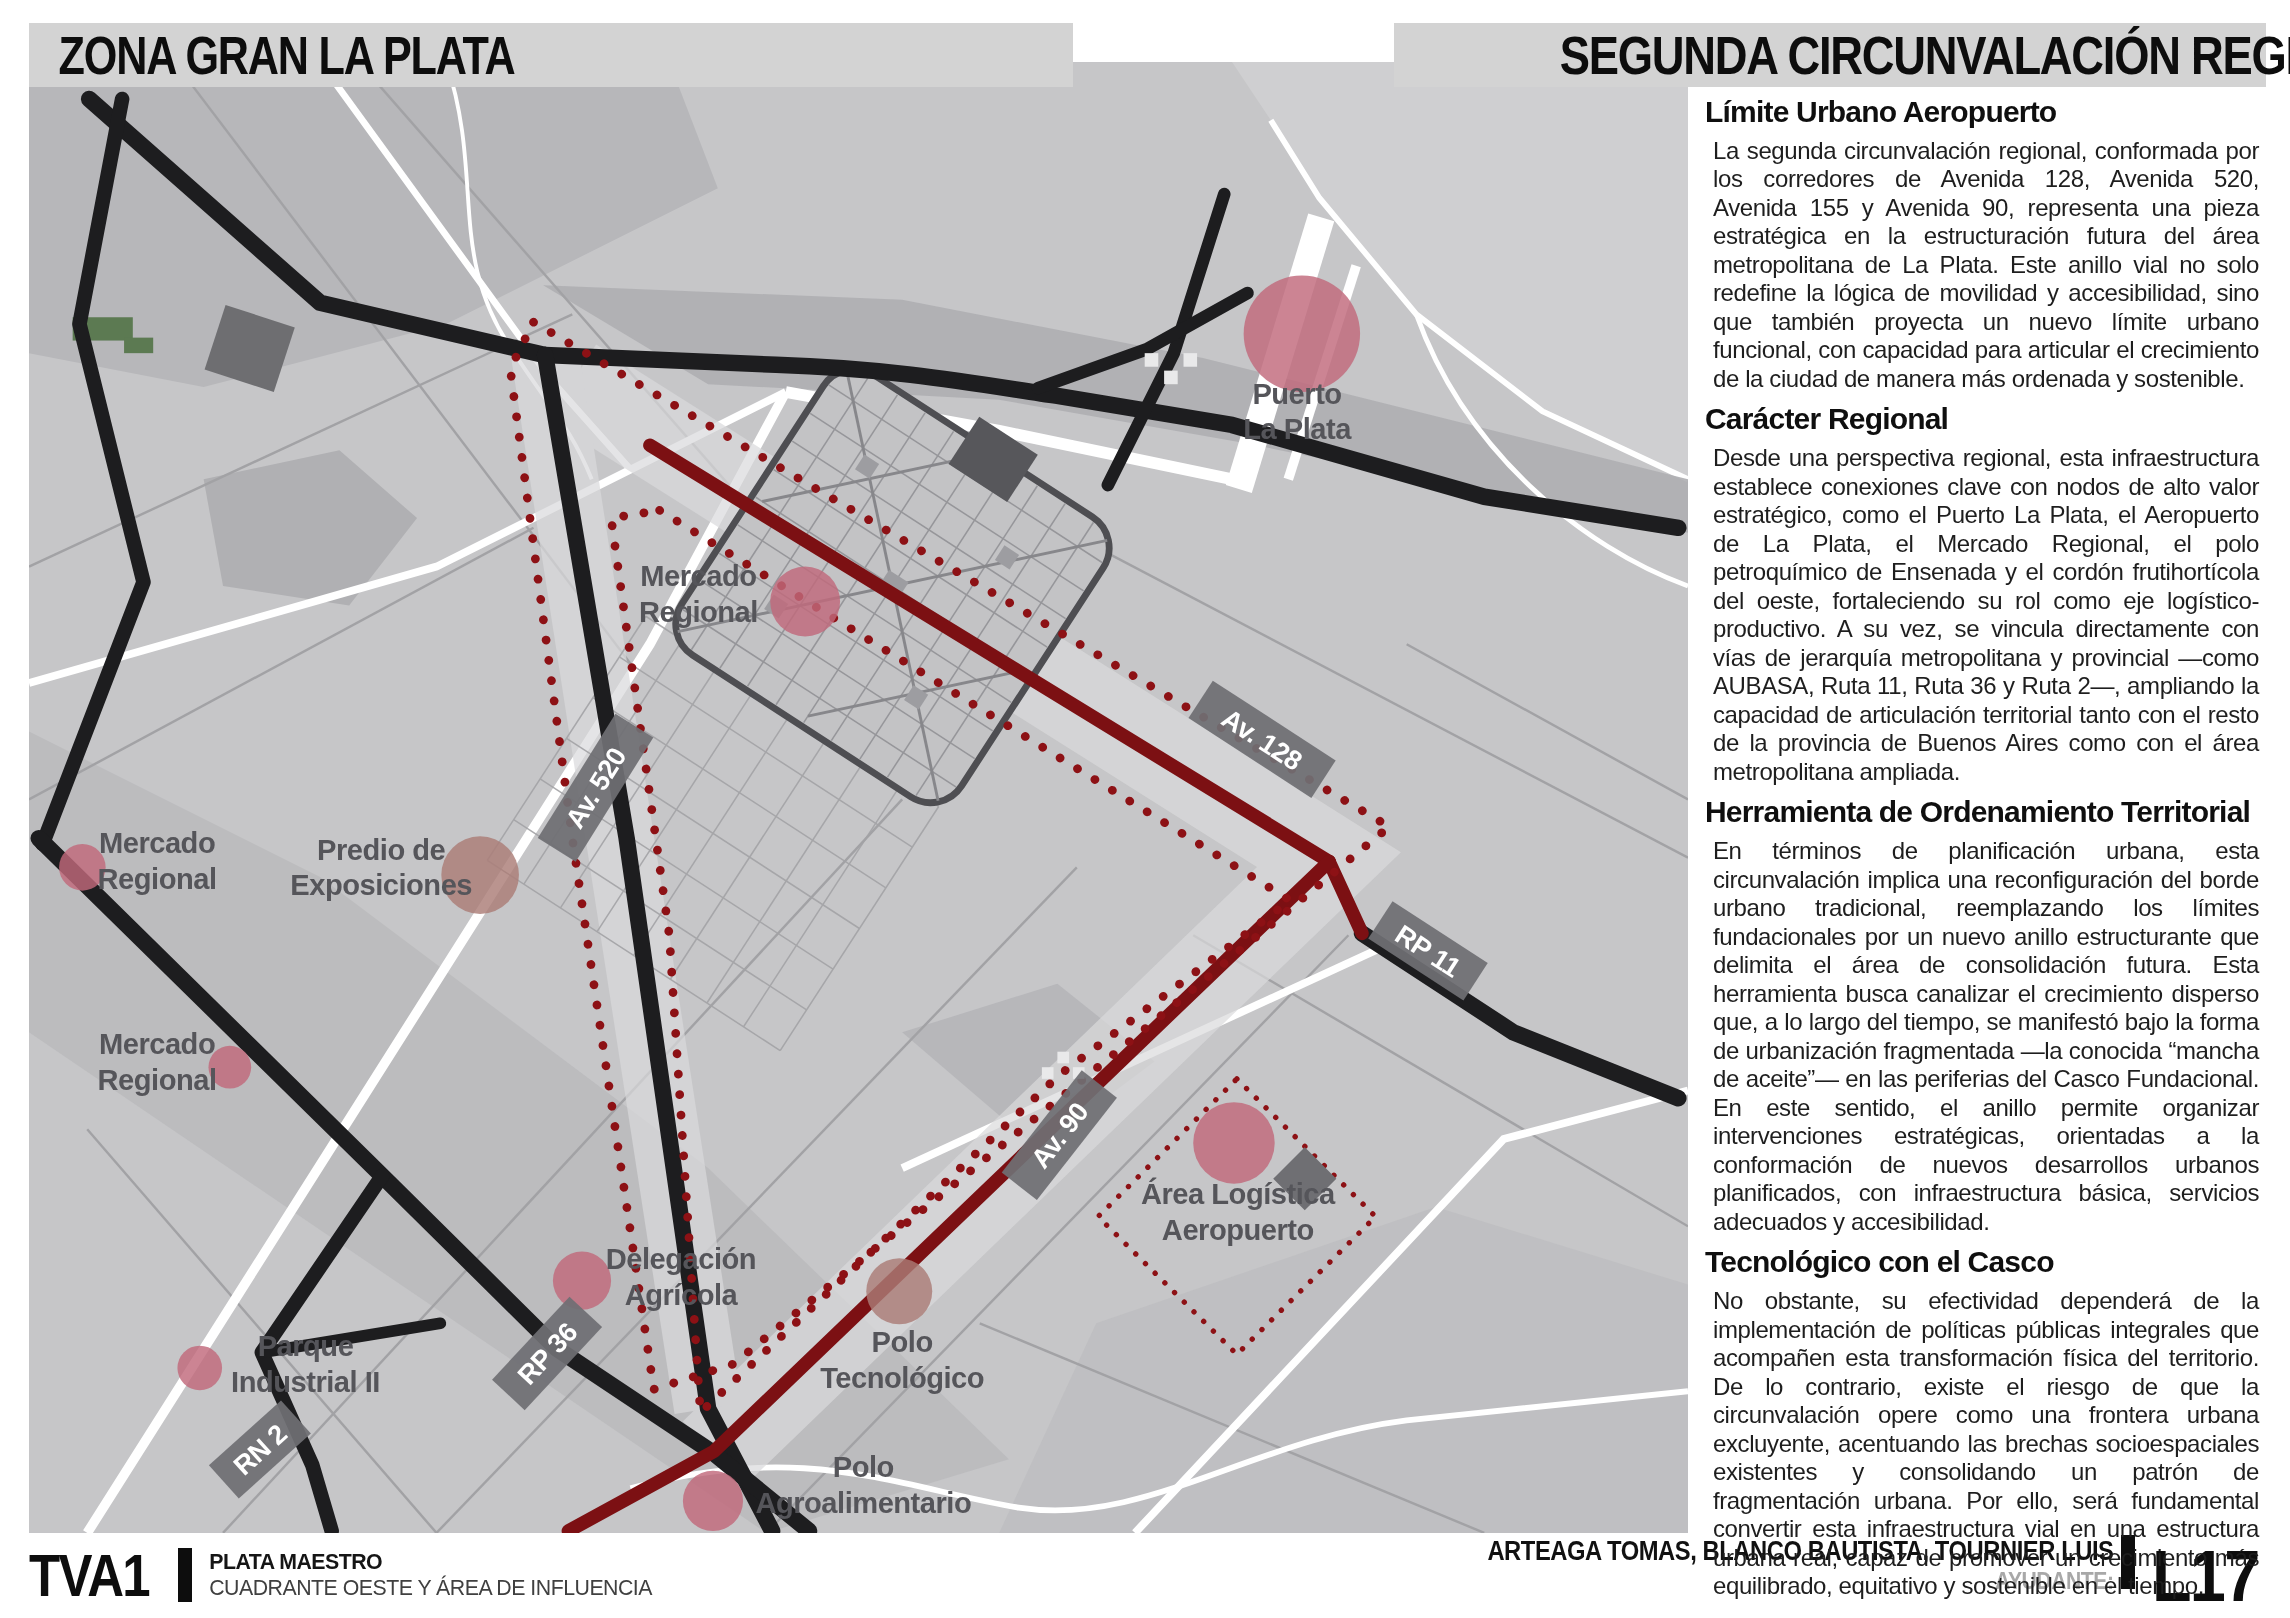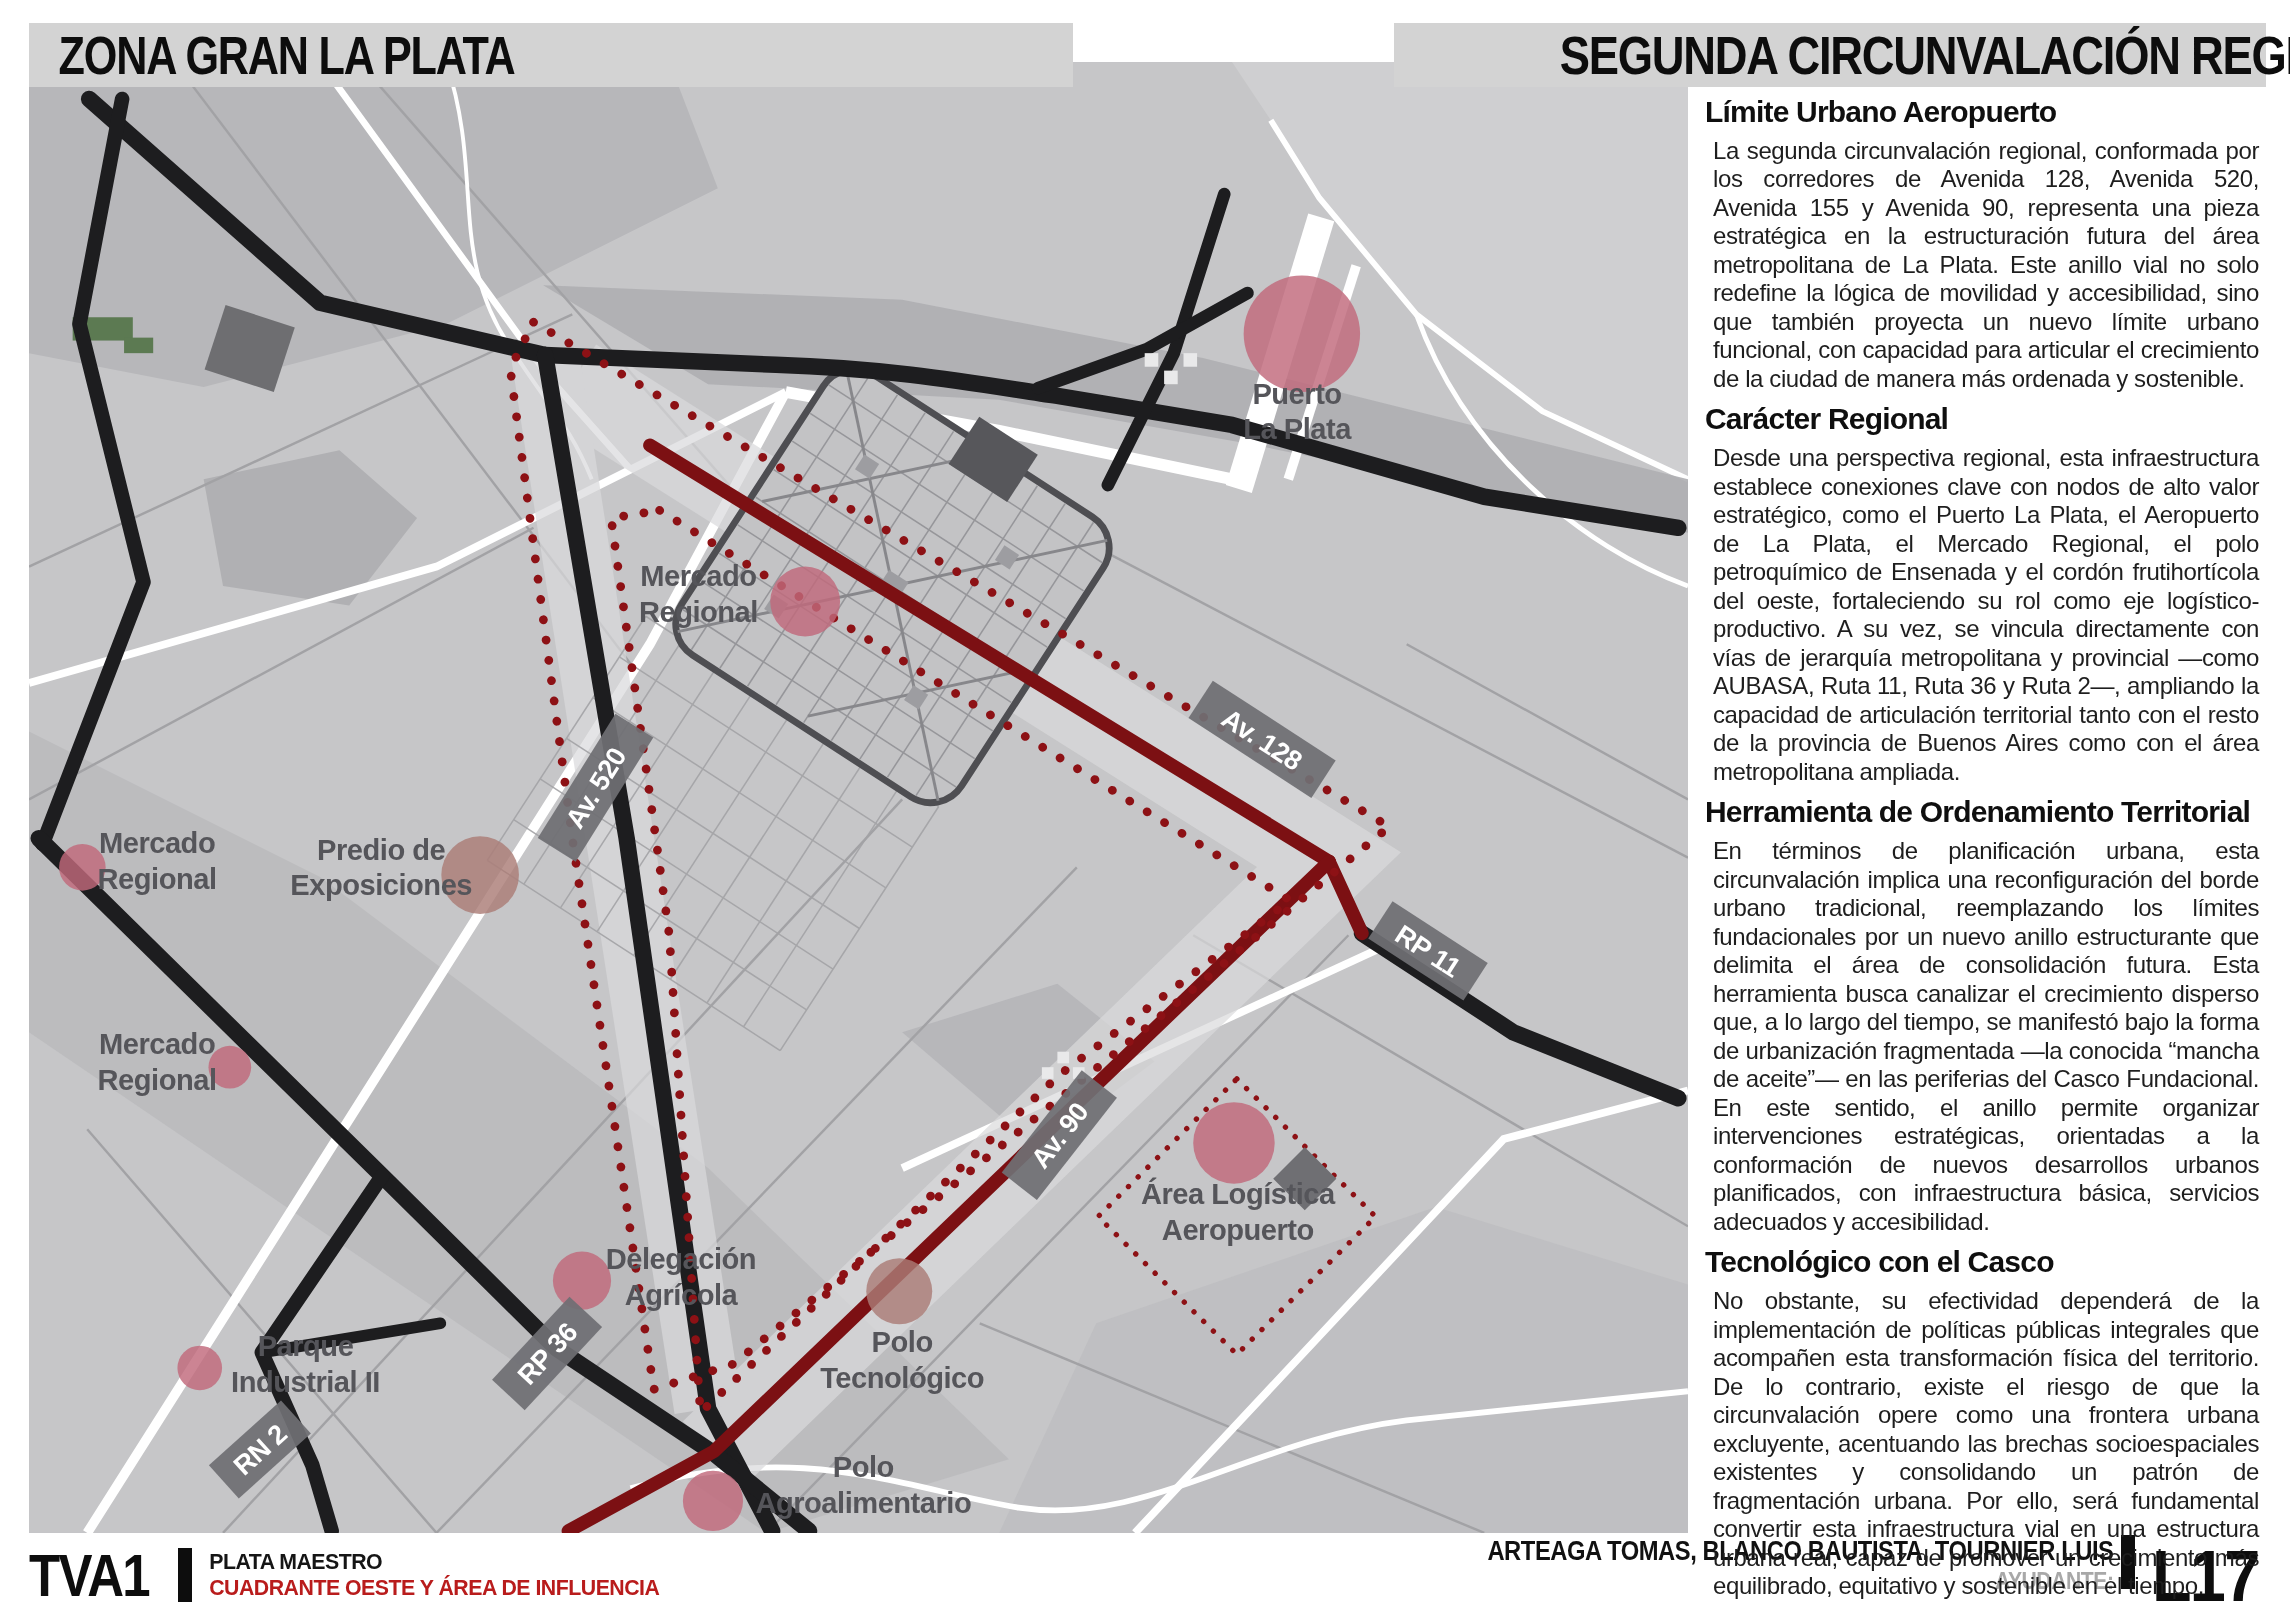--- a/index.html
+++ b/index.html
@@ -26,21 +26,21 @@
   .textcol{position:absolute;left:1705px;top:91px;width:562px;z-index:6;}
   .textcol h2{font-size:30px;line-height:35px;margin:2.9px 0 1.9px;font-weight:800;color:#0f0f0f;letter-spacing:-0.8px;}
   .textcol p{font-size:24px;line-height:28.5px;margin:8px;text-align:justify;color:#1e1e1e;letter-spacing:-0.4px;}
 
   
   .footer{position:absolute;left:0;top:1533px;width:2290px;height:95px;background:#fff;}
   .f-left{position:absolute;left:29px;top:7.8px;display:flex;align-items:center;}
   .tva{font-size:60px;font-weight:800;letter-spacing:-1.9px;color:#0d0d0d;transform:scaleX(.85);transform-origin:left center;white-space:nowrap;}
   .fbar{width:13.6px;height:54px;background:#0d0d0d;margin:0 17.5px 0 7.8px;flex:none;}
   .f-lines .l1{font-size:21.3px;font-weight:800;color:#151515;letter-spacing:-0.5px;line-height:26px;}
-  .f-lines .l2{font-size:21.3px;font-weight:700;color:#b91c1c;letter-spacing:-0.5px;line-height:26px;}
+  .f-lines .l2{font-size:21.3px;font-weight:400;color:#404040;letter-spacing:-0.5px;line-height:26px;}
   .f-right{position:absolute;right:19.4px;top:1.9px;display:flex;}
   .names{text-align:right;transform:scaleX(.88);transform-origin:right center;}
   .names .n1{font-size:27px;font-weight:800;color:#111;letter-spacing:-0.5px;line-height:32px;white-space:nowrap;}
   .names .n2{font-size:24px;font-weight:800;color:#a8a8a8;letter-spacing:-0.5px;line-height:28px;}
   .l17{font-size:72px;font-weight:800;color:#0d0d0d;letter-spacing:-1.9px;transform:scaleX(.9);transform-origin:left center;}
 </style>
 </head>
 <body>
 
 <div class="titlebar tleft">

